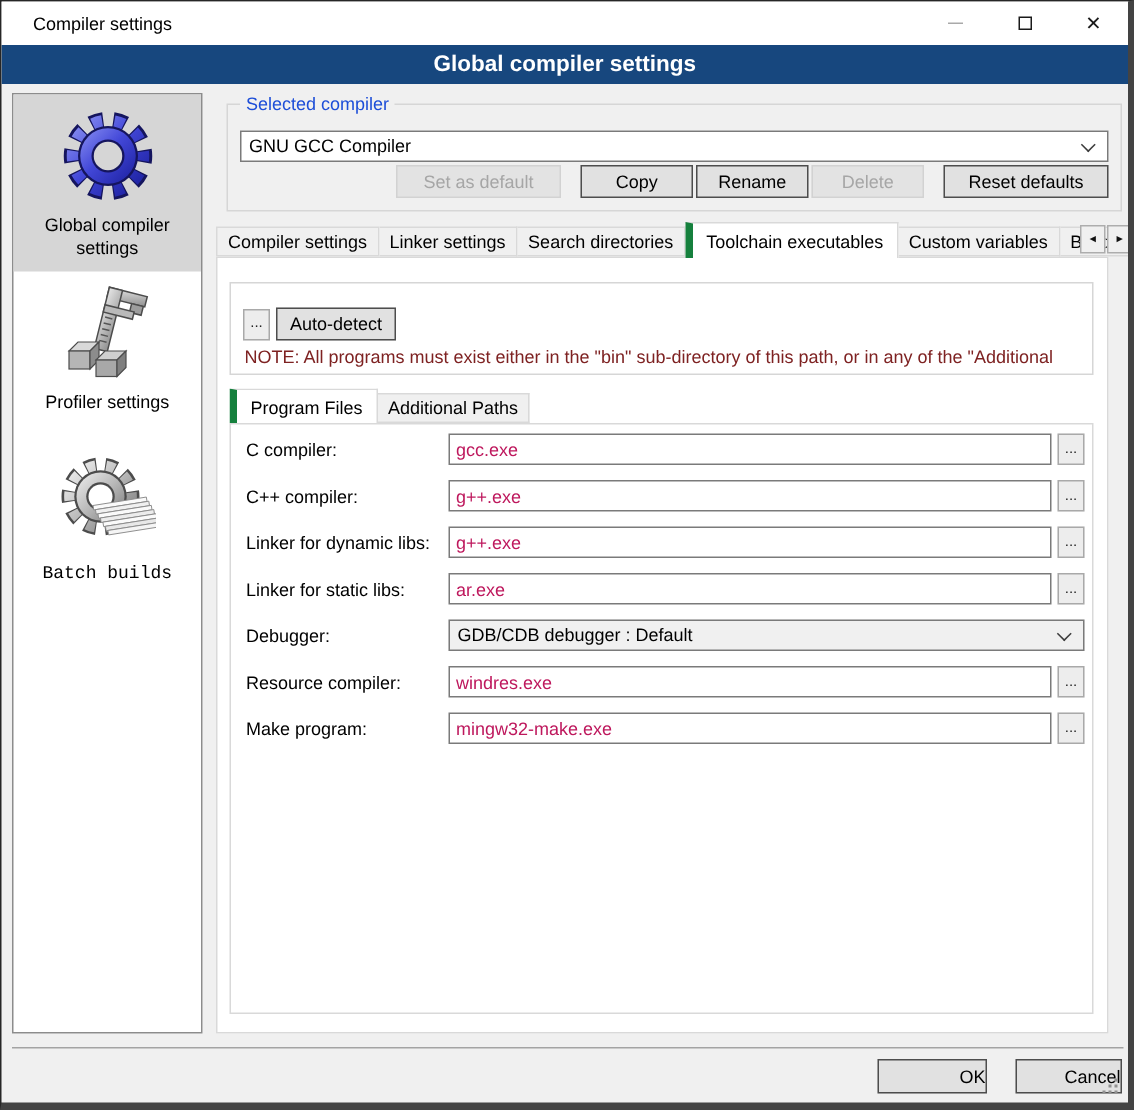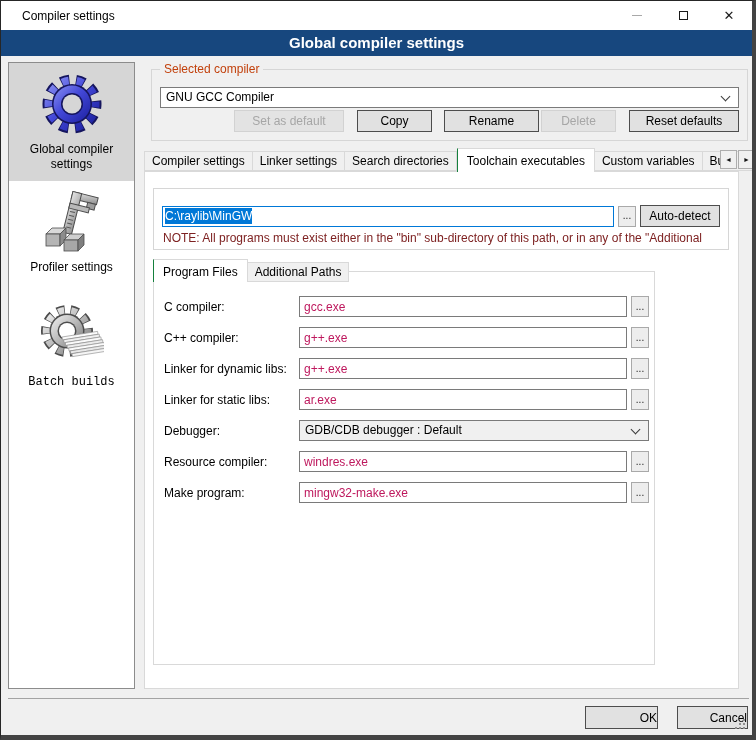--- a/index.html
+++ b/index.html
@@ -19,36 +19,36 @@
   .close-glyph{font-size:13px;color:#1a1a1a;line-height:13px;}
   
   .banner{height:26px;background:#17477e;color:#fff;font-weight:bold;font-size:15px;text-align:center;line-height:26px;}
   
   .sidebar{position:absolute;left:7px;top:61px;width:127px;height:627px;background:#fff;border:1px solid #8c8c8c;}
   .sb-item{text-align:center;padding-top:9px;}
   .sb-item.selected{background:#d6d6d6;}
   .sb-item .sb-label{display:block;font-size:12px;line-height:15px;color:#000;padding:2px 4px 8px;}
   
   .groupbox{position:absolute;border:1px solid #d6d6d6;}
-  .gb-label{position:absolute;top:-8px;left:8px;font-size:12px;padding:0 4px;color:#c2410c;}
+  .gb-label{position:absolute;top:-8px;left:8px;font-size:12px;padding:0 4px;color:#1d4ed8;}
   .on-gray .gb-label{background:#f0f0f0;}
   .on-white .gb-label{background:#fff;}
   
   .win-combo{position:relative;height:21px;border:1px solid #7a7a7a;background:#f0f0f0;font-size:12px;line-height:19px;padding:0 22px 0 5px;cursor:default;white-space:nowrap;overflow:hidden;}
   .win-combo.white{background:#fff;}
   .chevron{position:absolute;right:9px;top:5px;width:7px;height:7px;border-right:1.5px solid #3c3c3c;border-bottom:1.5px solid #3c3c3c;transform:rotate(45deg);}
   
   .win-btn{height:22px;font-family:inherit;font-size:12px;color:#000;background:#e1e1e1;border:1px solid #4d4d4d;cursor:default;}
   .win-btn.disabled{background:#e3e3e3;border-color:#d2d2d2;color:#a6a6a6;}
   .browse-btn{width:18px;height:21px;background:#ededed;border:1px solid #a9a9a9;font-size:10px;line-height:8px;color:#222;cursor:default;padding:0;}
   
   .tabstrip{position:absolute;display:flex;align-items:flex-start;overflow:hidden;white-space:nowrap;z-index:2;}
   .tab{flex:0 0 auto;font-size:12px;height:20px;line-height:13px;padding:3px 7px;margin-top:3px;background:#f0f0f0;border:1px solid #d9d9d9;border-left:none;cursor:default;}
   .tab:first-child{border-left:1px solid #d9d9d9;}
-  .tab.active{background:#fff;height:24px;margin-top:0;padding:6px 9px 0;border-left:1px solid #15803d;border-bottom:none;position:relative;z-index:3;}
+  .tab.active{background:#fff;height:24px;margin-top:0;padding:6px 9px 0;border-left:5px solid #15803d;border-bottom:none;position:relative;z-index:3;}
   .panel{position:absolute;background:#fff;border:1px solid #d9d9d9;}
   .tab-arrow{position:absolute;width:17px;height:19px;background:#f0f0f0;border:1px solid #adadad;font-size:7px;line-height:17px;text-align:center;color:#111;z-index:4;cursor:default;padding:0;}
   
   .path-input{flex:1;display:flex;align-items:center;height:21px;border:1px solid #0078d7;background:#fff;padding:0 2px;overflow:hidden;}
   .sel-text{background:#0078d7;color:#fff;font-size:12px;line-height:16px;white-space:nowrap;}
   .note{position:absolute;left:9px;right:3px;top:42px;font-size:12px;color:#7e2222;white-space:nowrap;overflow:hidden;}
   
   .field-row{display:flex;height:21px;margin:0 5px 10px 10px;}
   .field-label{width:135px;flex:0 0 135px;font-size:12px;padding-top:4px;color:#000;}
   .field-ctl{flex:1;}
@@ -159,56 +159,53 @@
 
   <div class="groupbox on-gray" style="left:150px;top:68px;width:597px;height:72px;">
     <span class="gb-label">Selected compiler</span>
     <div class="win-combo white" style="position:absolute;left:8px;right:8px;top:17px;">
       <span>GNU GCC Compiler</span>
       <span class="chevron"></span>
     </div>
     <div id="compiler-buttons" style="position:absolute;left:8px;right:8px;top:40px;display:flex;justify-content:flex-end;align-items:center;">
         <button class="win-btn disabled" style="width: 110px;">Set as default</button>
         <button class="win-btn" style="width: 75px; margin-left: 13px;">Copy</button>
-        <button class="win-btn" style="width: 95px; margin-left: 12px;">Rename</button>
+        <button class="win-btn" style="width: 75px; margin-left: 2px;">Rename</button>
         <button class="win-btn disabled" style="width: 75px; margin-left: 2px;">Delete</button>
         <button class="win-btn" style="width: 110px; margin-left: 13px;">Reset defaults</button>
       </div>
   </div>
 
   <div id="main-tabs" class="tabstrip" style="left:143px;top:147px;width:611px;height:24px;">
       <div class="tab">Compiler settings</div>
       <div class="tab">Linker settings</div>
       <div class="tab">Search directories</div>
       <div class="tab active">Toolchain executables</div>
       <div class="tab">Custom variables</div>
       <div class="tab">Build options</div>
     </div>
   <button class="tab-arrow" style="left:719px;top:149px;"><span>◄</span></button>
   <button class="tab-arrow" style="left:737px;top:149px;"><span>►</span></button>
 
   <div class="panel" style="left:143px;top:170px;width:595px;height:518px;">
 
     <div class="groupbox on-white" style="left:8px;top:16px;right:9px;height:62px;">
       <div style="position:absolute;left:8px;right:8px;top:16px;display:flex;align-items:center;gap:4px;">
-        <div class="path-input">
-          <span class="sel-text">C:\raylib\MinGW</span>
-        </div>
         <button class="browse-btn">...</button>
         <button class="win-btn" style="width:80px;">Auto-detect</button>
       </div>
       <div class="note">NOTE: All programs must exist either in the "bin" sub-directory of this path, or in any of the "Additional</div>
     </div>
 
     <div id="inner-tabs" class="tabstrip" style="left:8px;top:87px;width:580px;height:23px;">
         <div class="tab active">Program Files</div>
         <div class="tab">Additional Paths</div>
       </div>
 
-    <div class="panel" style="left:8px;top:99px;width:502px;height:394px;padding-top:24px;" id="field-rows">
+    <div class="panel" style="left:8px;top:110px;width:576px;height:394px;padding-top:6px;" id="field-rows">
         <div class="field-row">
           <span class="field-label">C compiler:</span>
           <div class="field-ctl"><input class="win-input" value="gcc.exe" style=""></div>
           <button class="browse-btn">...</button>
         </div>
         <div class="field-row">
           <span class="field-label">C++ compiler:</span>
           <div class="field-ctl"><input class="win-input" value="g++.exe" style=""></div>
           <button class="browse-btn">...</button>
         </div>

